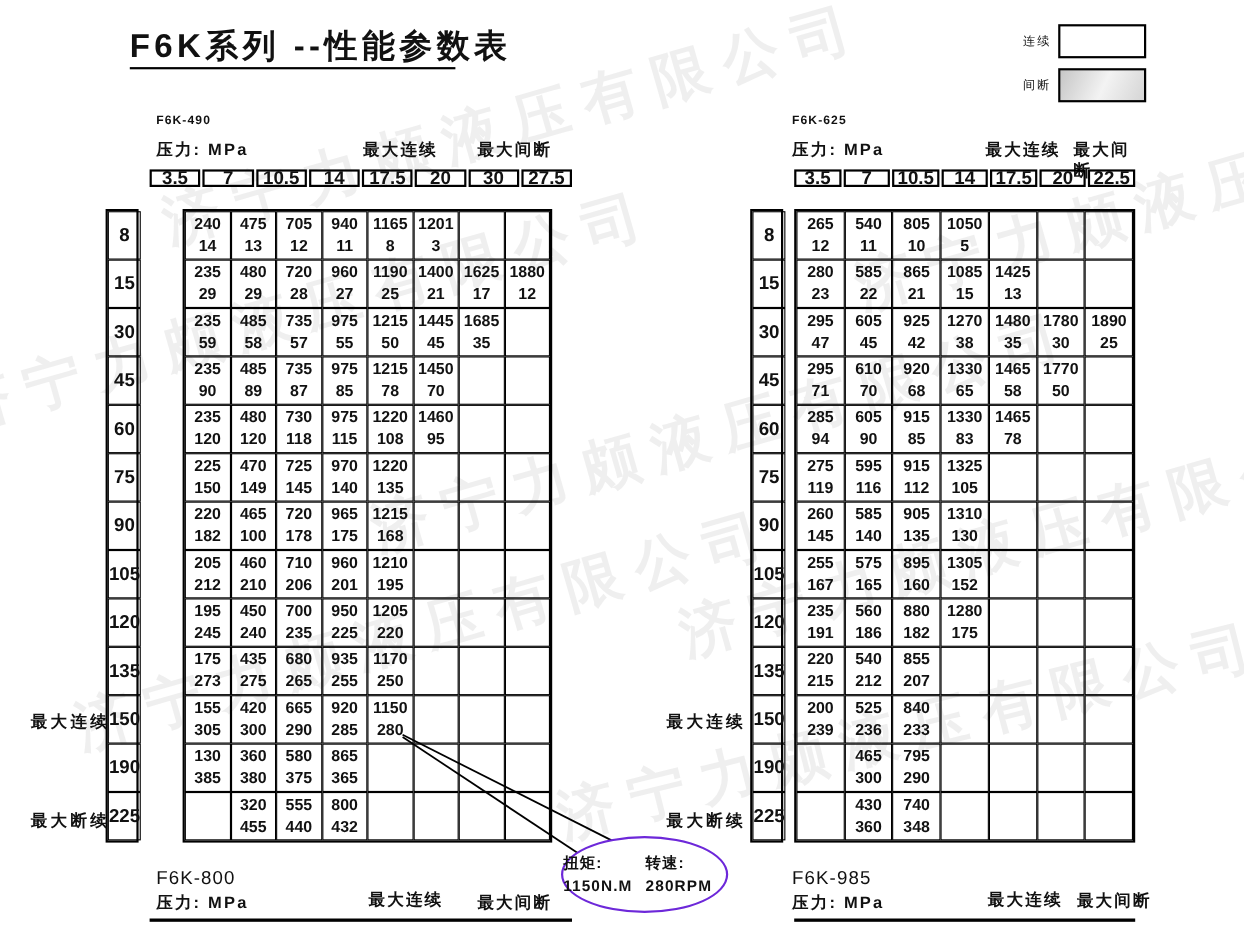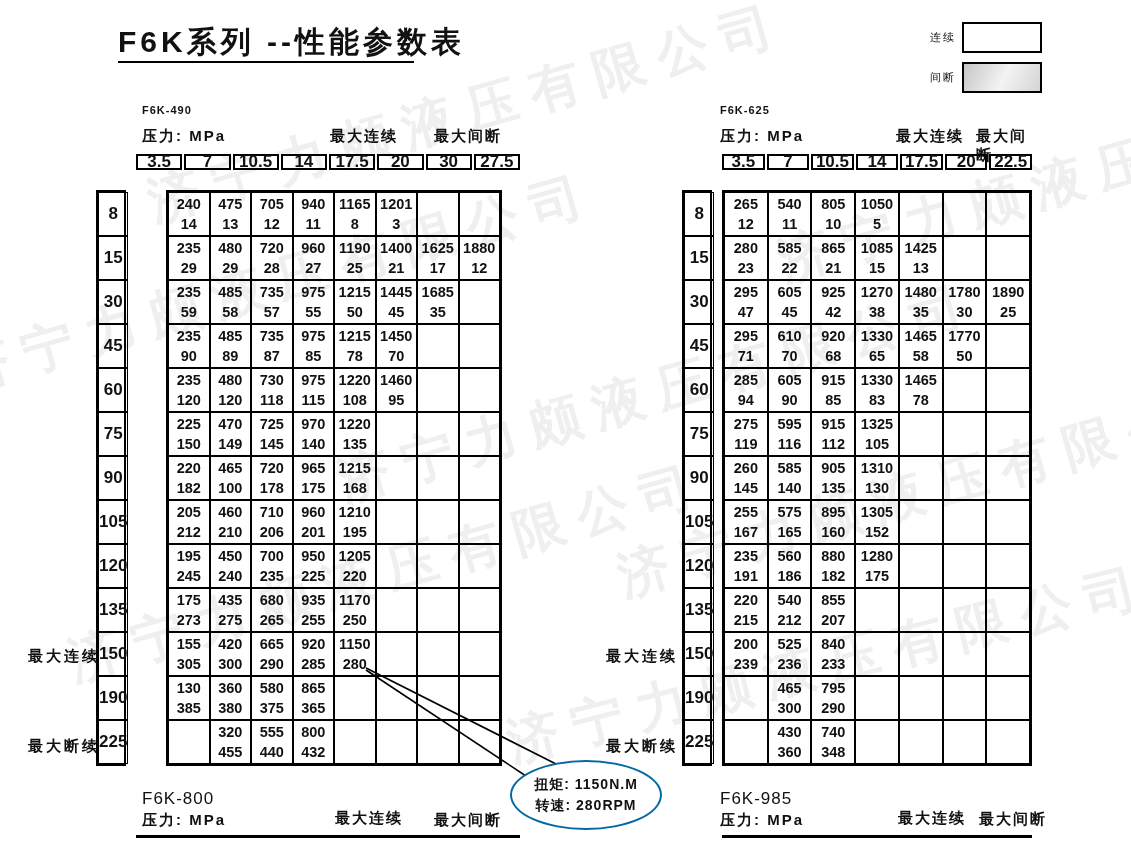--- a/index.html
+++ b/index.html
@@ -73,23 +73,23 @@
   .side-label{font-size:15px;font-weight:bold;letter-spacing:3px;width:82px;text-align:right;z-index:2;}
 
   
   .f-model{font-size:17px;font-weight:normal;letter-spacing:1px;z-index:2;}
   .f-plabel,.f-lab{font-size:15px;font-weight:bold;letter-spacing:2px;z-index:2;}
   .f-line{height:3px;background:#000;z-index:2;}
 
   
   #leader-svg{position:absolute;left:0;top:0;z-index:2;pointer-events:none;}
   .callout{
-    left:510px;top:760px;width:152px;height:70px;border:2px solid #0369a1;border-radius:50%;
+    left:510px;top:760px;width:152px;height:70px;border:2px solid #6d28d9;border-radius:50%;
     background:#fff;z-index:3;box-sizing:border-box;
-    display:flex;flex-direction:column;align-items:center;justify-content:center;
+    display:flex;align-items:center;justify-content:center;
   }
   .callout div{font-size:14px;font-weight:bold;line-height:21px;letter-spacing:1px;}
 </style>
 </head>
 <body>
 
 <div id="wm-layer">
     <div class="wm" style="left: 140px; top: 170px; transform: rotate(-16deg);">济宁力颇液压有限公司</div>
     <div class="wm" style="left: -50px; top: 340px; transform: rotate(-16deg);">济宁力颇液压有限公司</div>
     <div class="wm" style="left: 330px; top: 450px; transform: rotate(-16deg);">济宁力颇液压有限公司</div>

